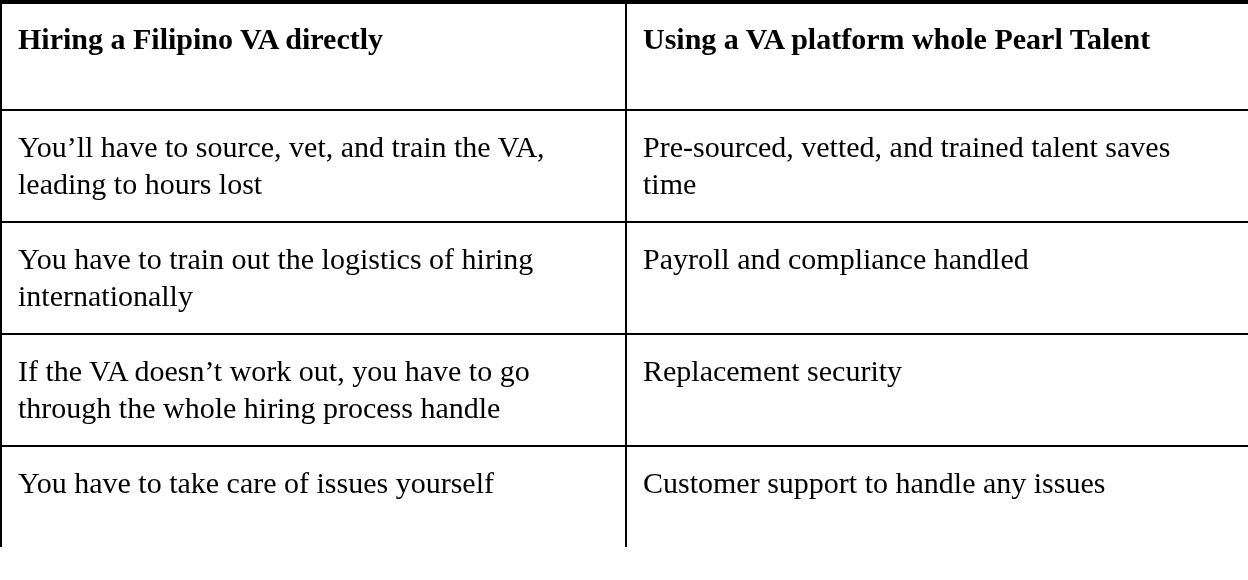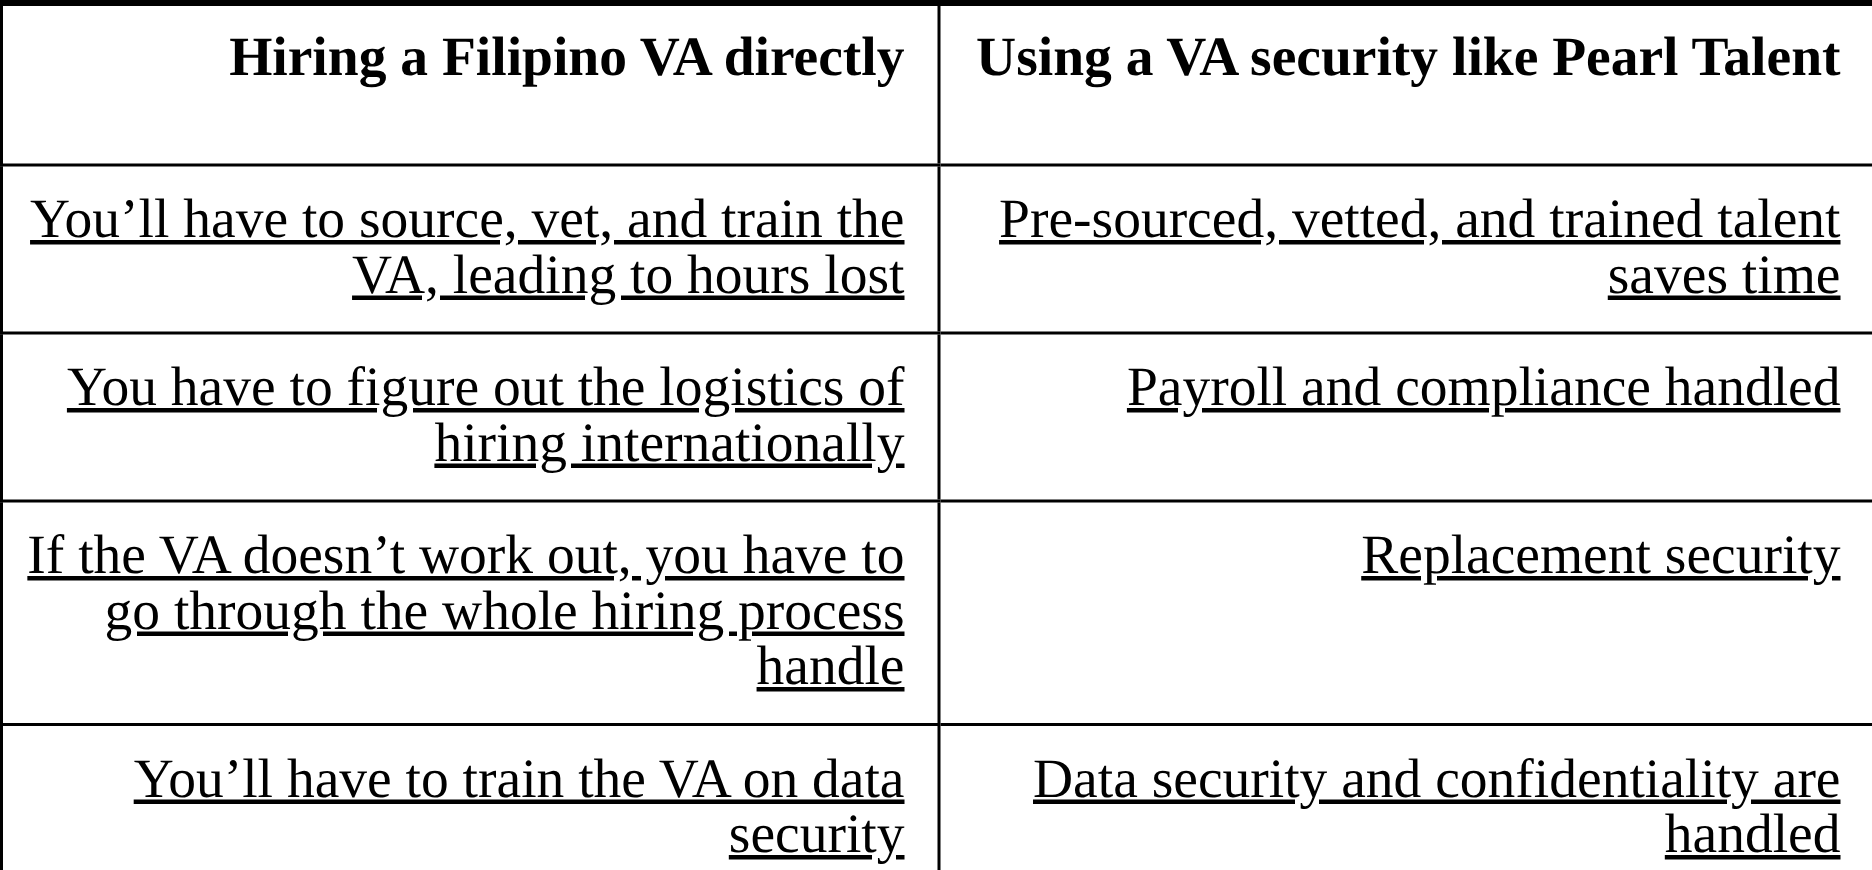--- a/index.html
+++ b/index.html
@@ -21,25 +21,25 @@
     table-layout: fixed;
     border-top: 4px solid #000000;
   }
 
   .comparison-table col.col-left  { width: 625px; }
   .comparison-table col.col-right { width: 623px; }
 
   .comparison-table th,
   .comparison-table td {
     vertical-align: top;
-    text-align: right;
+    text-align: left;
     padding: 17px 22px 19px 16px;
     border-bottom: 2px solid #000000;
     border-left: 2px solid #000000;
-    font-size: 37px;
+    font-size: 30px;
     line-height: 37px;
     font-weight: normal;
     letter-spacing: 0px;
   }
 
   .comparison-table th {
     font-weight: bold;
     padding-top: 16px;
   }
 
@@ -51,56 +51,52 @@
   .comparison-table th.cell-right,
   .comparison-table td.cell-right {
     border-left: 2px solid #000000;
     border-right: none;
   }
 
   
   .comparison-table tr.header-row th { height: 70px; }
 
   
-  .comparison-table tr.data-row td { height: 64px; text-decoration: underline; }
+  .comparison-table tr.data-row td { height: 64px; }
 
   
   .comparison-table tr.data-row.last-row td {
     border-bottom: none;
   }
 </style>
 </head>
 <body>
 
 <table class="comparison-table">
   <colgroup>
     <col class="col-left">
     <col class="col-right">
   </colgroup>
   <thead>
     <tr class="header-row">
       <th class="cell-left">Hiring a Filipino VA directly</th>
-      <th class="cell-right">Using a VA security like Pearl Talent</th>
+      <th class="cell-right">Using a VA platform whole Pearl Talent</th>
     </tr>
   </thead>
   <tbody>
     <tr class="data-row">
       <td class="cell-left">You’ll have to source, vet, and train the VA, leading to hours lost</td>
       <td class="cell-right">Pre-sourced, vetted, and trained talent saves time</td>
     </tr>
     <tr class="data-row">
-      <td class="cell-left">You have to figure out the logistics of hiring internationally</td>
+      <td class="cell-left">You have to train out the logistics of hiring internationally</td>
       <td class="cell-right">Payroll and compliance handled</td>
     </tr>
     <tr class="data-row">
       <td class="cell-left">If the VA doesn’t work out, you have to go through the whole hiring process handle</td>
       <td class="cell-right">Replacement security</td>
-    </tr>
-    <tr class="data-row">
-      <td class="cell-left">You’ll have to train the VA on data security</td>
-      <td class="cell-right">Data security and confidentiality are handled</td>
     </tr>
     <tr class="data-row last-row">
       <td class="cell-left">You have to take care of issues yourself</td>
       <td class="cell-right">Customer support to handle any issues</td>
     </tr>
   </tbody>
 </table>
 
 </body></html>

